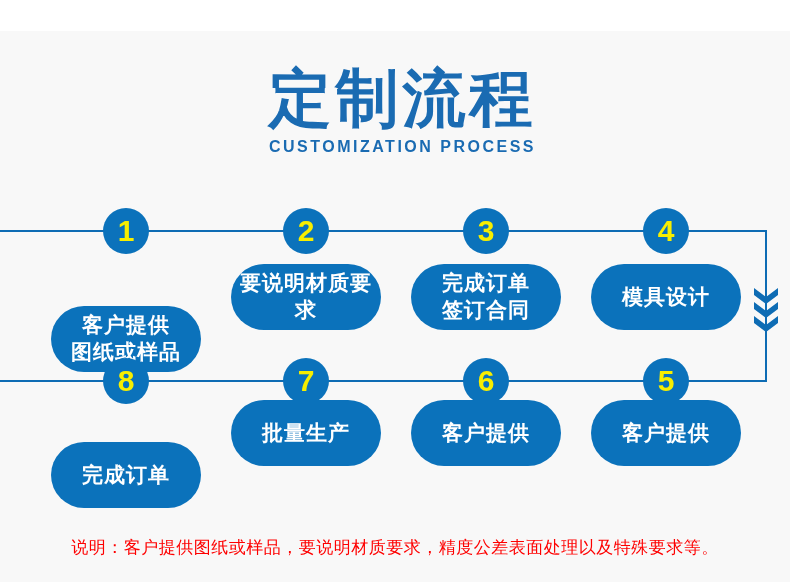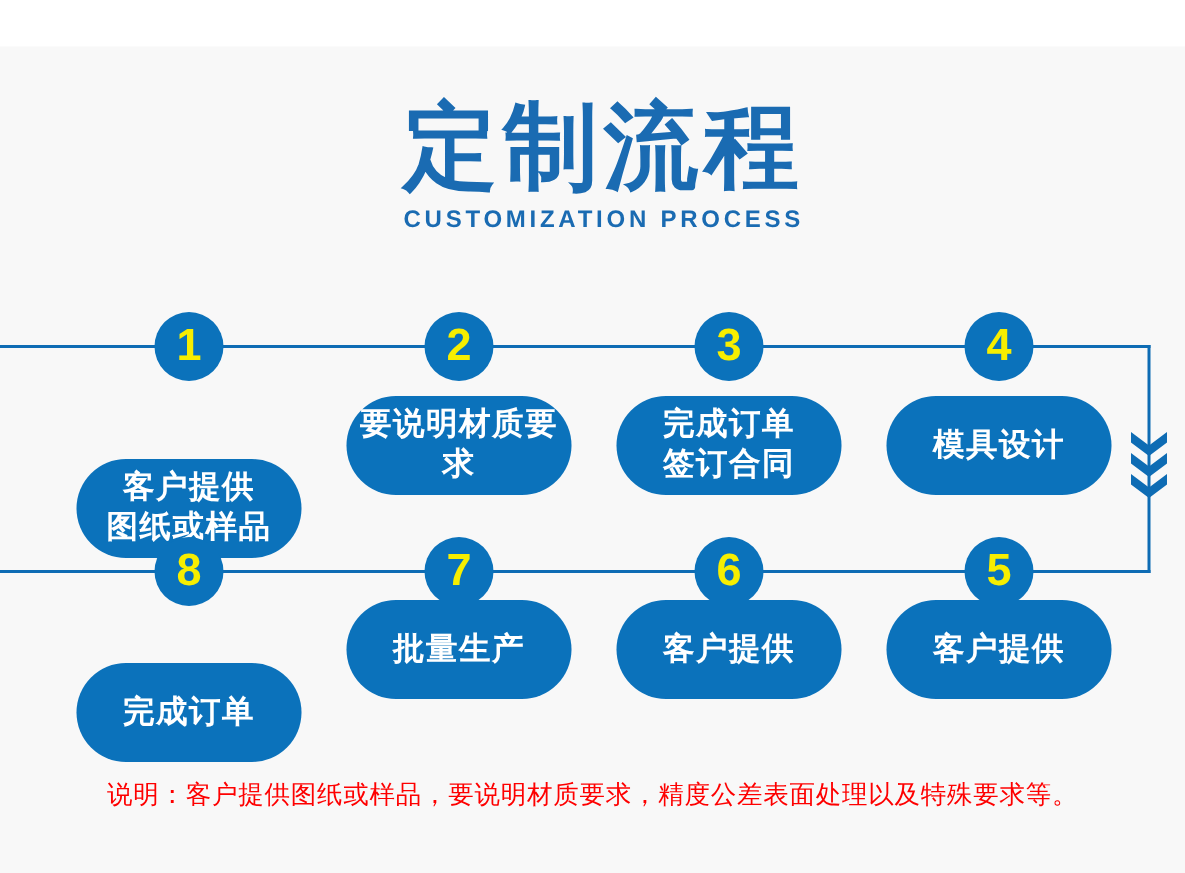--- a/index.html
+++ b/index.html
@@ -91,21 +91,21 @@
   .row2 .pill { top: 400px; }
 
   .col1 .circle { left: 103px; } .col1 .pill { left: 51px; margin-top: 42px; }
   .col2 .circle { left: 283px; } .col2 .pill { left: 231px; }
   .col3 .circle { left: 463px; } .col3 .pill { left: 411px; }
   .col4 .circle { left: 643px; } .col4 .pill { left: 591px; }
 
   
   .note {
     position: absolute;
-    left: 0; right: 0; top: 518px;
+    left: 0; right: 0; top: 536px;
     text-align: center;
     color: #fe0000;
     font-size: 17px;
     letter-spacing: 0.5px;
   }
 </style>
 </head>
 <body>
 
 <div class="page">

